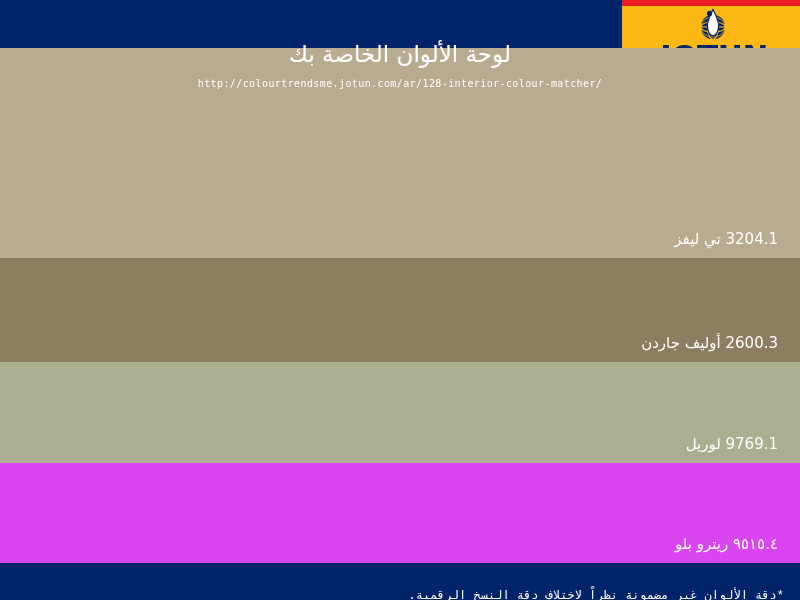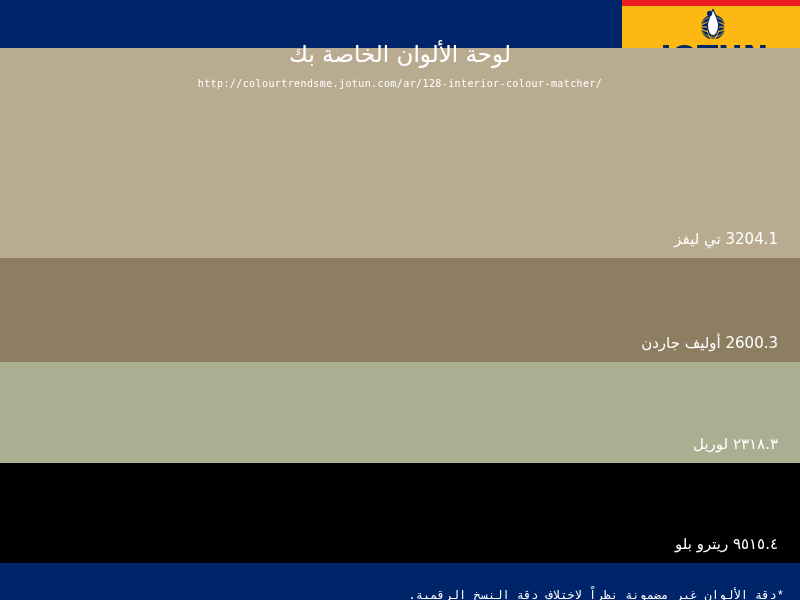--- a/index.html
+++ b/index.html
@@ -184,23 +184,23 @@
   </div>
 
   <div class="bands">
     <div class="band" style="height:210px;background:#b9ab90;">
       <span class="band-label">1.4023 تي ليفز</span>
     </div>
     <div class="band" style="height:104px;background:#8d7e62;">
       <span class="band-label">3.0062 أوليف جاردن</span>
     </div>
     <div class="band" style="height:101px;background:#acae91;">
-      <span class="band-label">٣.٨١٣٢ لوريل</span>
-    </div>
-    <div class="band" style="height:100px;background:#000000;">
+      <span class="band-label">1.9679 لوريل</span>
+    </div>
+    <div class="band" style="height:100px;background:#d946ef;">
       <span class="band-label">٤.٥١٥٩ ريترو بلو</span>
     </div>
   </div>
 
   <div class="title-zone">
     <div class="palette-title">لوحة الألوان الخاصة بك</div>
     <div class="palette-url">http://colourtrendsme.jotun.com/ar/128-interior-colour-matcher/</div>
   </div>
 
   <div class="footer">

